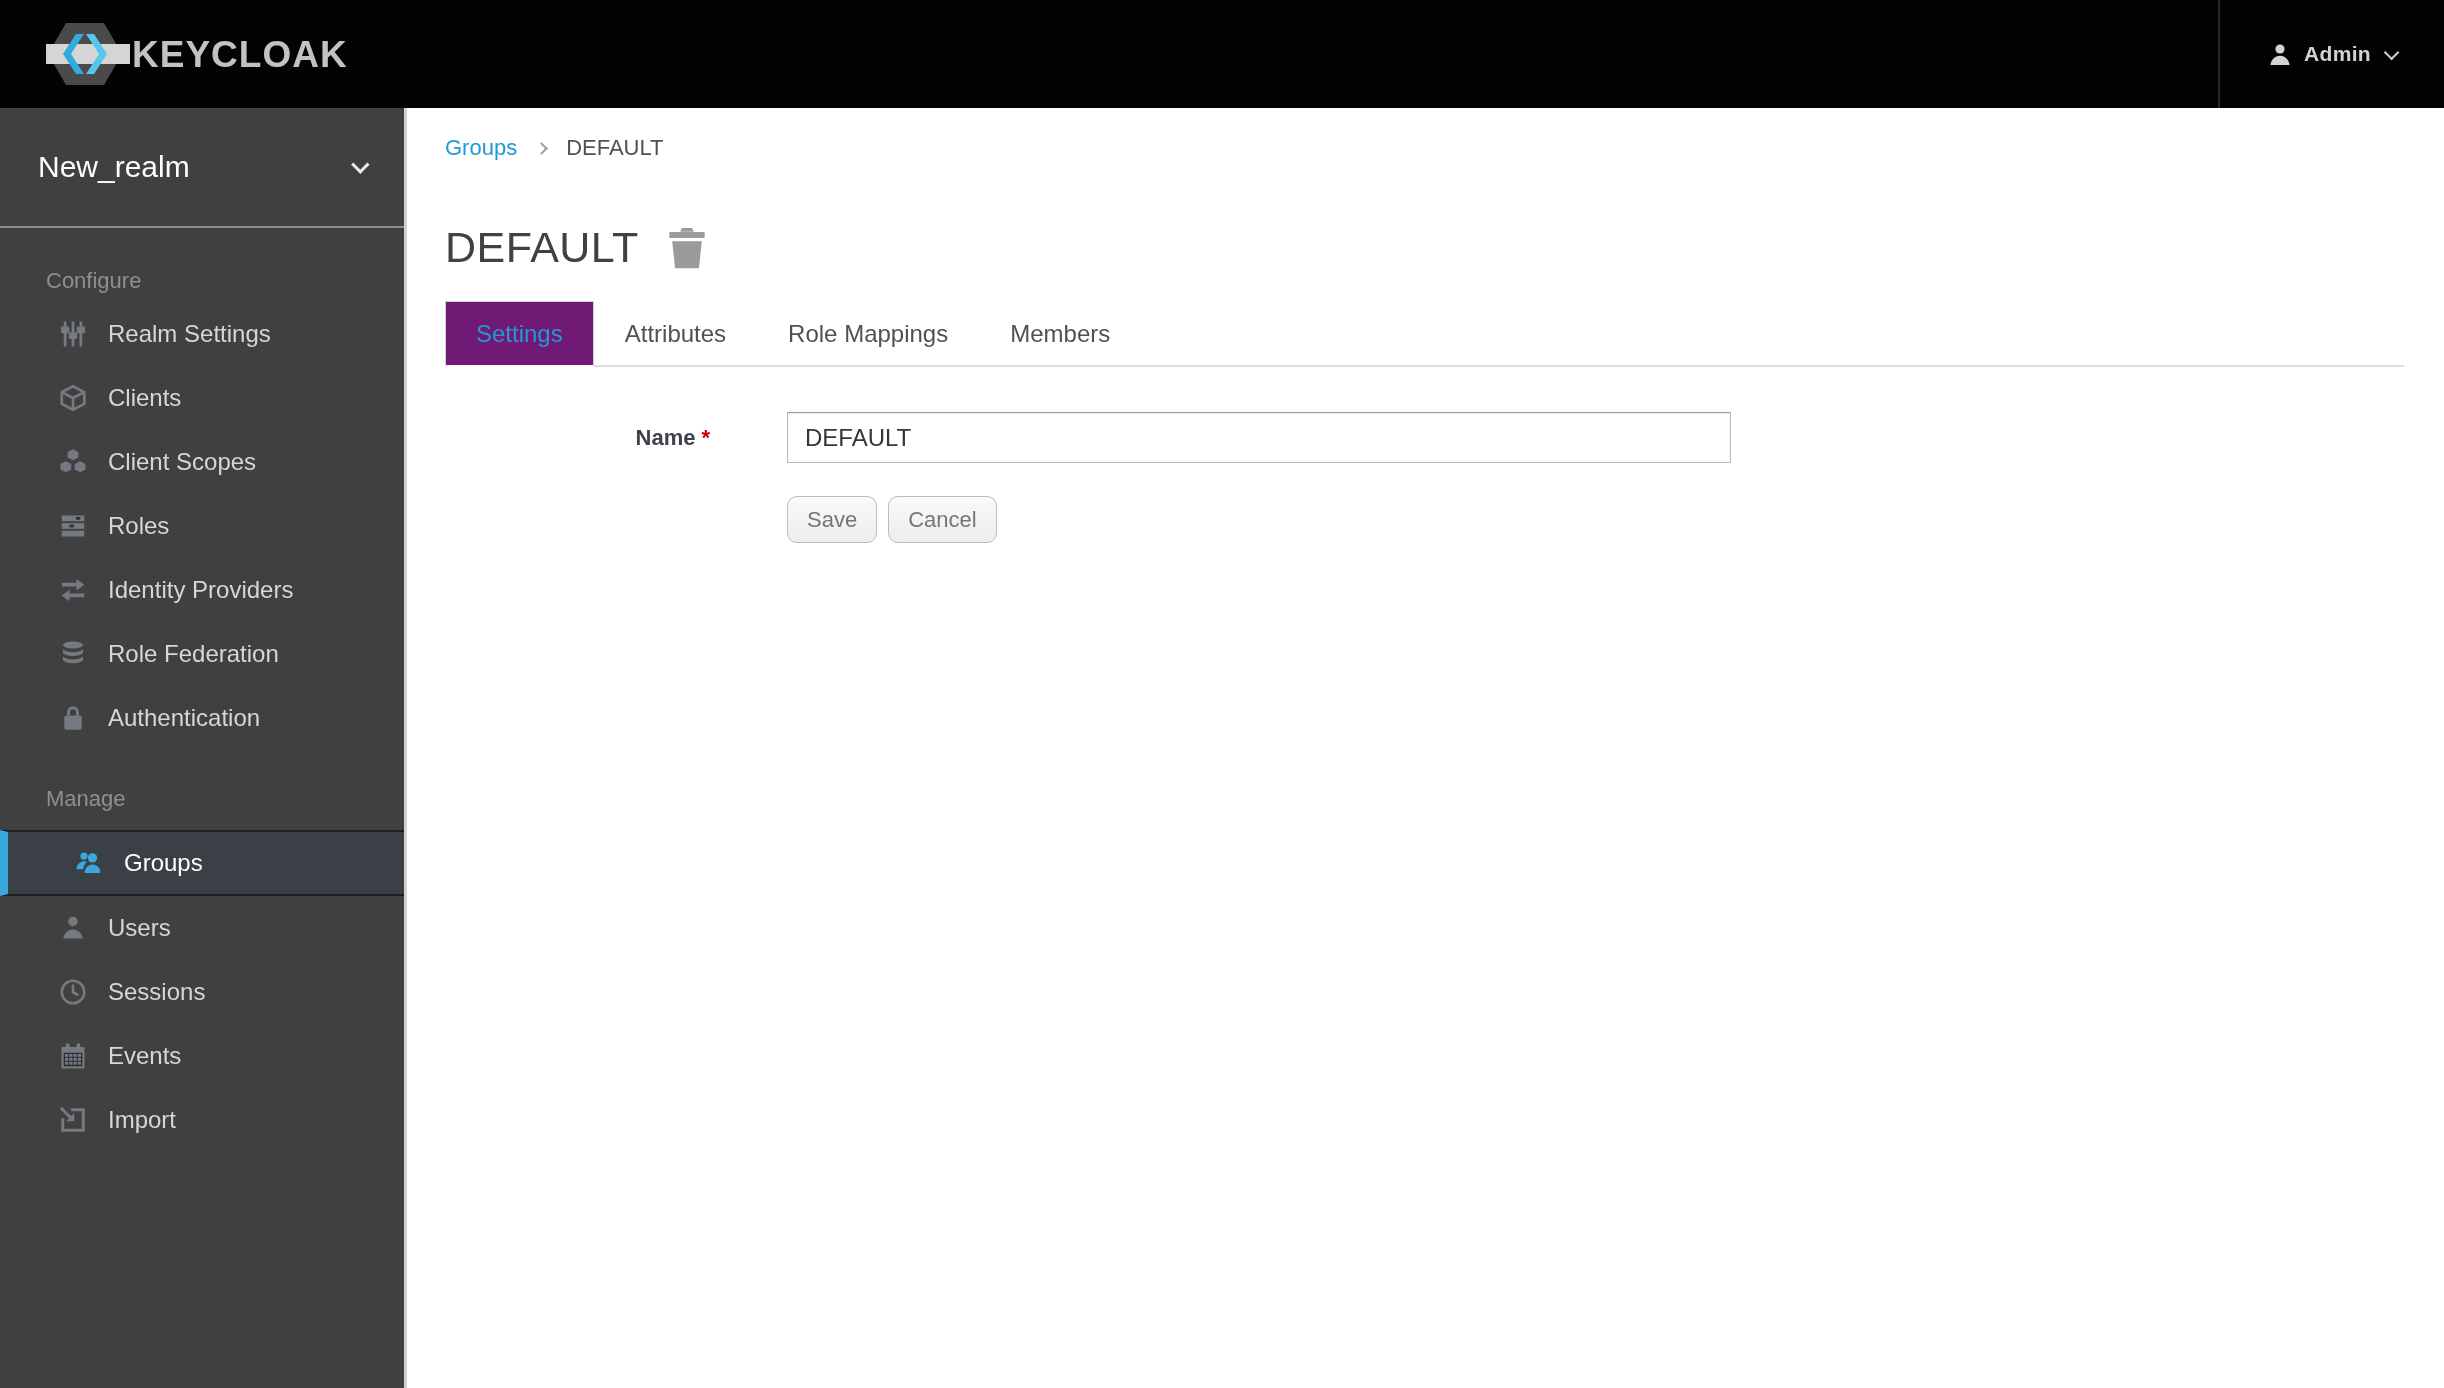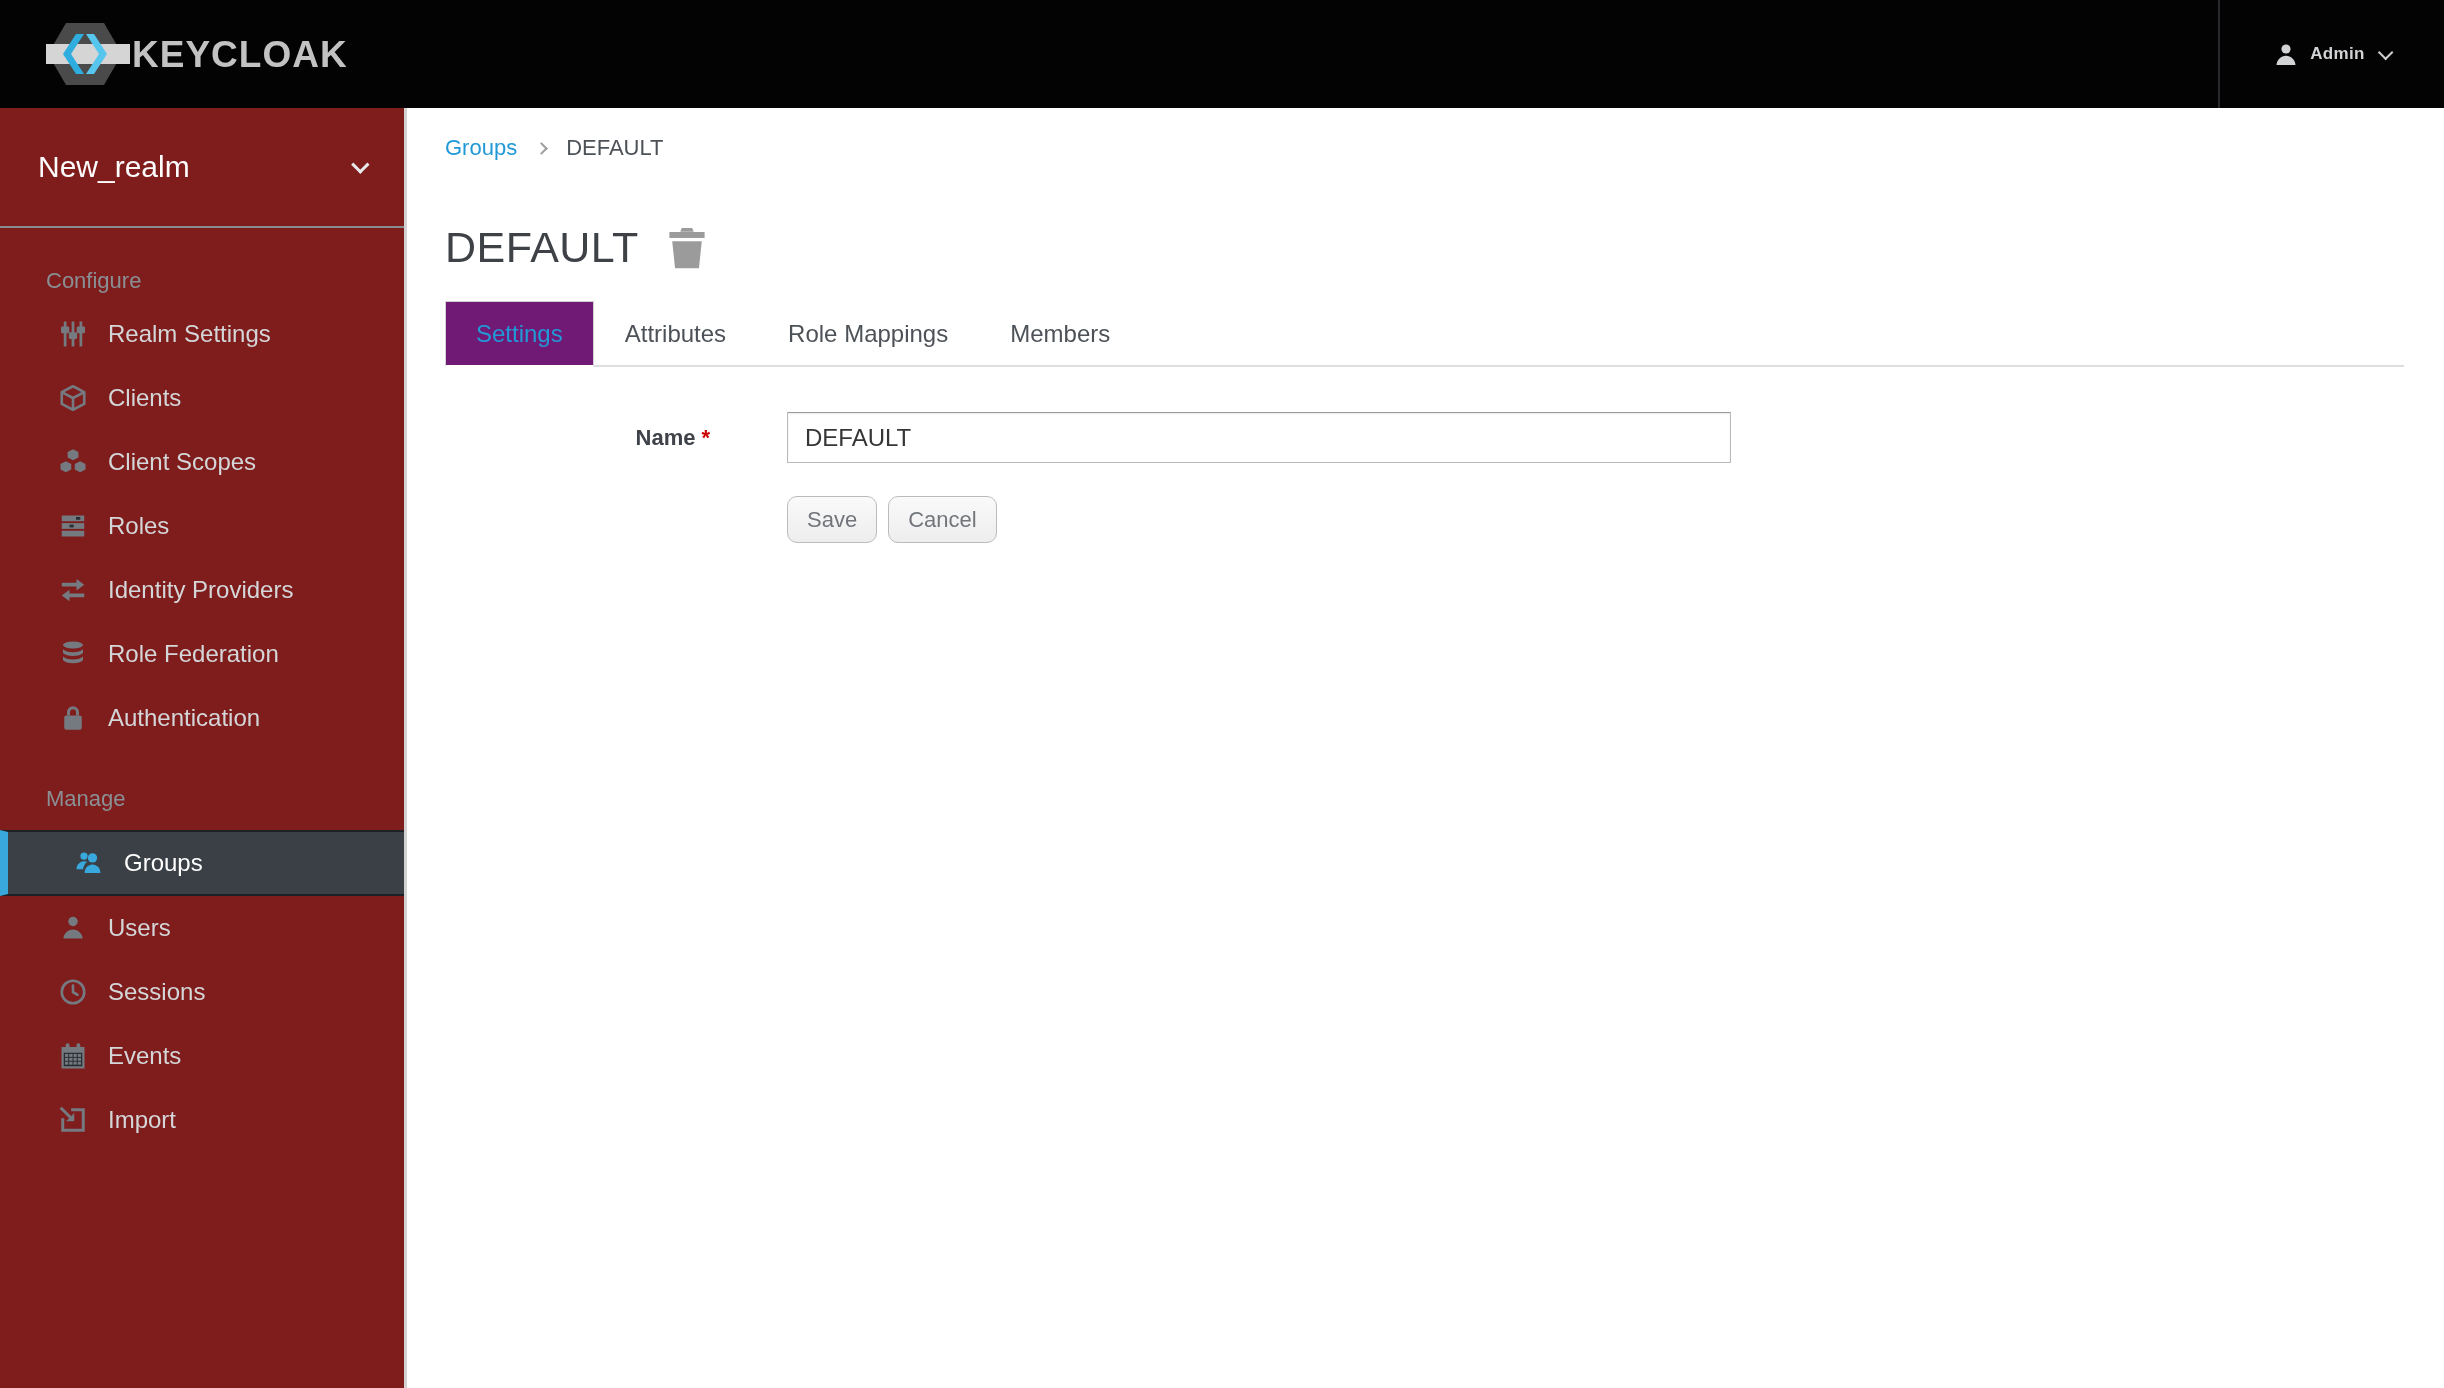--- a/index.html
+++ b/index.html
@@ -5,26 +5,26 @@
   * { margin:0; padding:0; box-sizing:border-box; }
   html,body { width:2444px; height:1388px; overflow:hidden; background:#fff;
     font-family:"Liberation Sans","DejaVu Sans",sans-serif; }
 
   
   .header { position:absolute; top:0; left:0; width:2444px; height:108px; background:#030303; }
   .logo { position:absolute; left:46px; top:21px; width:310px; height:66px; cursor:pointer; }
   .header-divider { position:absolute; top:0; left:2218px; width:2px; height:108px; background:#26282b; }
   .user-menu { position:absolute; top:0; right:0; width:224px; height:108px; display:flex;
     align-items:center; justify-content:center; gap:13px; cursor:pointer; color:#d2d3d5; }
-  .user-menu .uname { font-size:17px; font-weight:700; letter-spacing:.3px; }
+  .user-menu .uname { font-size:21px; font-weight:700; letter-spacing:.3px; }
   .chev { display:inline-block; width:11px; height:11px; border-right:2.4px solid #cfd0d2;
     border-bottom:2.4px solid #cfd0d2; transform:rotate(45deg) translateY(-3px); }
 
   
-  .sidebar { position:absolute; top:108px; left:0; width:404px; height:1280px; background:#7f1d1d; }
+  .sidebar { position:absolute; top:108px; left:0; width:404px; height:1280px; background:#404040; }
   .realm-select { height:120px; display:flex; align-items:center; padding:0 40px 0 38px;
     border-bottom:2px solid #8a8d90; cursor:pointer; }
   .realm-select .realm-name { flex:1; color:#fdfdfd; font-size:30px; font-weight:400; }
   .realm-chev { width:13px; height:13px; border-right:3px solid #e8e9ea; border-bottom:3px solid #e8e9ea;
     transform:rotate(45deg) translateY(-4px); }
   .nav-section-label { padding-left:38px; margin-top:32px; height:42px; line-height:42px;
     color:#8b9095; font-size:22px;margin-left:8px; }
   ul.nav { list-style:none; }
   .nav-item { height:64px; display:flex; align-items:center; padding-left:56px; cursor:pointer; }
   .nav-icon { width:34px; height:34px; margin-right:18px; color:#757a81; display:flex;

